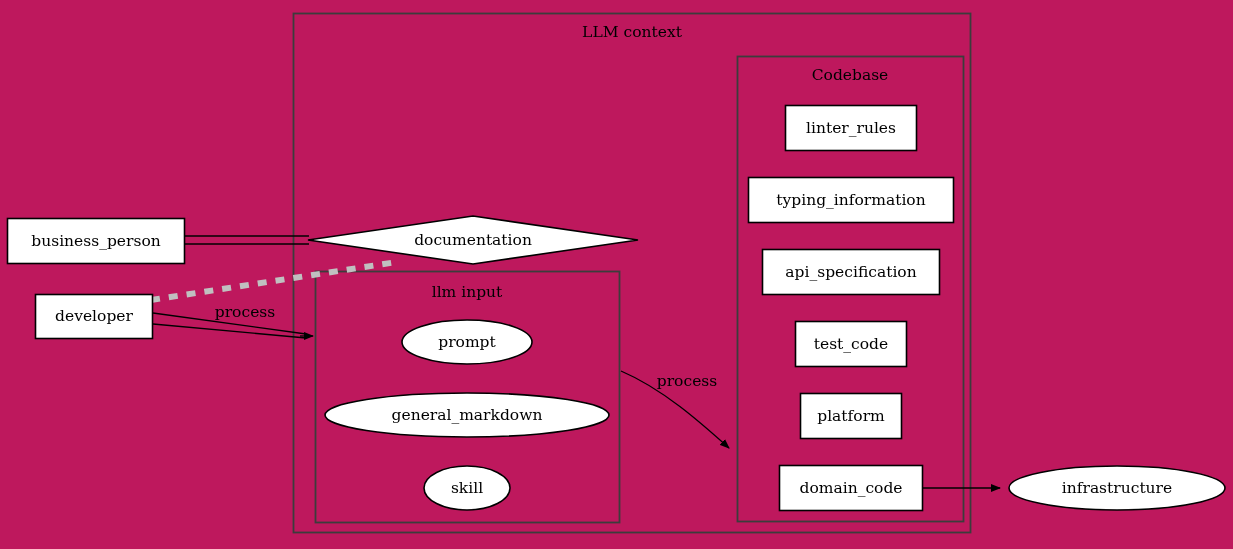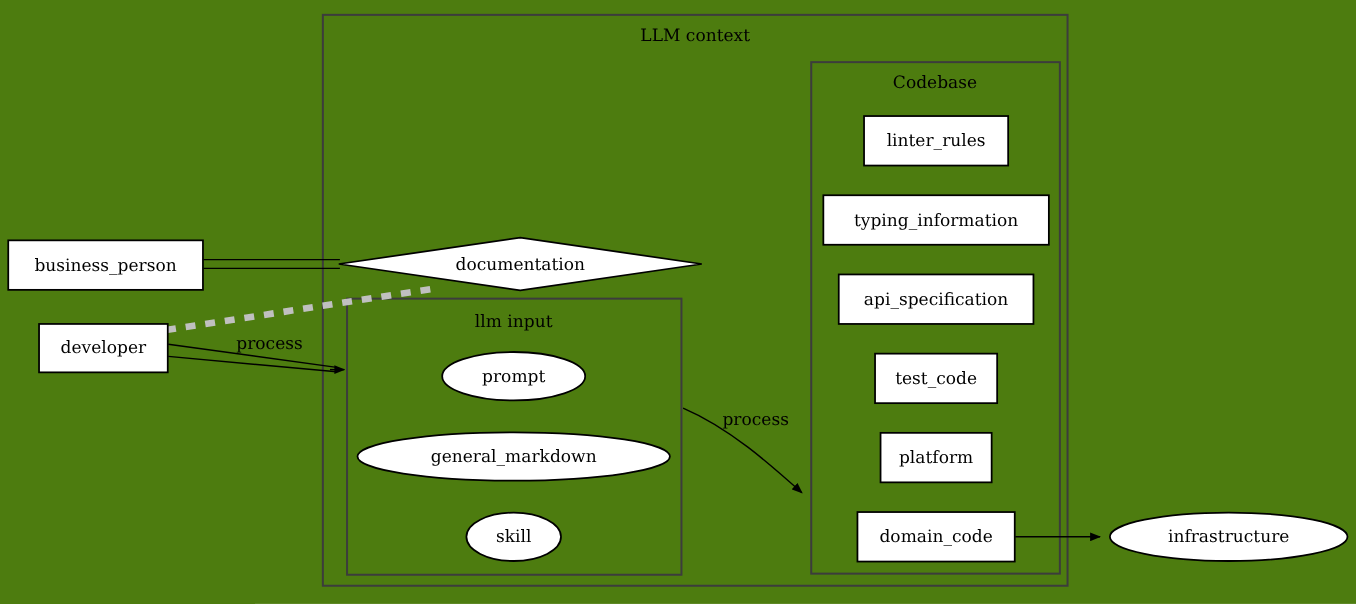--- a/index.html
+++ b/index.html
@@ -7,21 +7,21 @@
     padding: 0;
     background: #ffffff;
   }
   body {
     font-family: "DejaVu Serif", "Liberation Serif", serif;
   }
   #canvas {
     position: relative;
     width: 1233px;
     height: 549px;
-    background: #4d7c0f;
+    background: #be185d;
     overflow: hidden;
   }
   #diagram-svg {
     position: absolute;
     left: 0;
     top: 0;
     width: 1233px;
     height: 549px;
   }
   .node-label {

